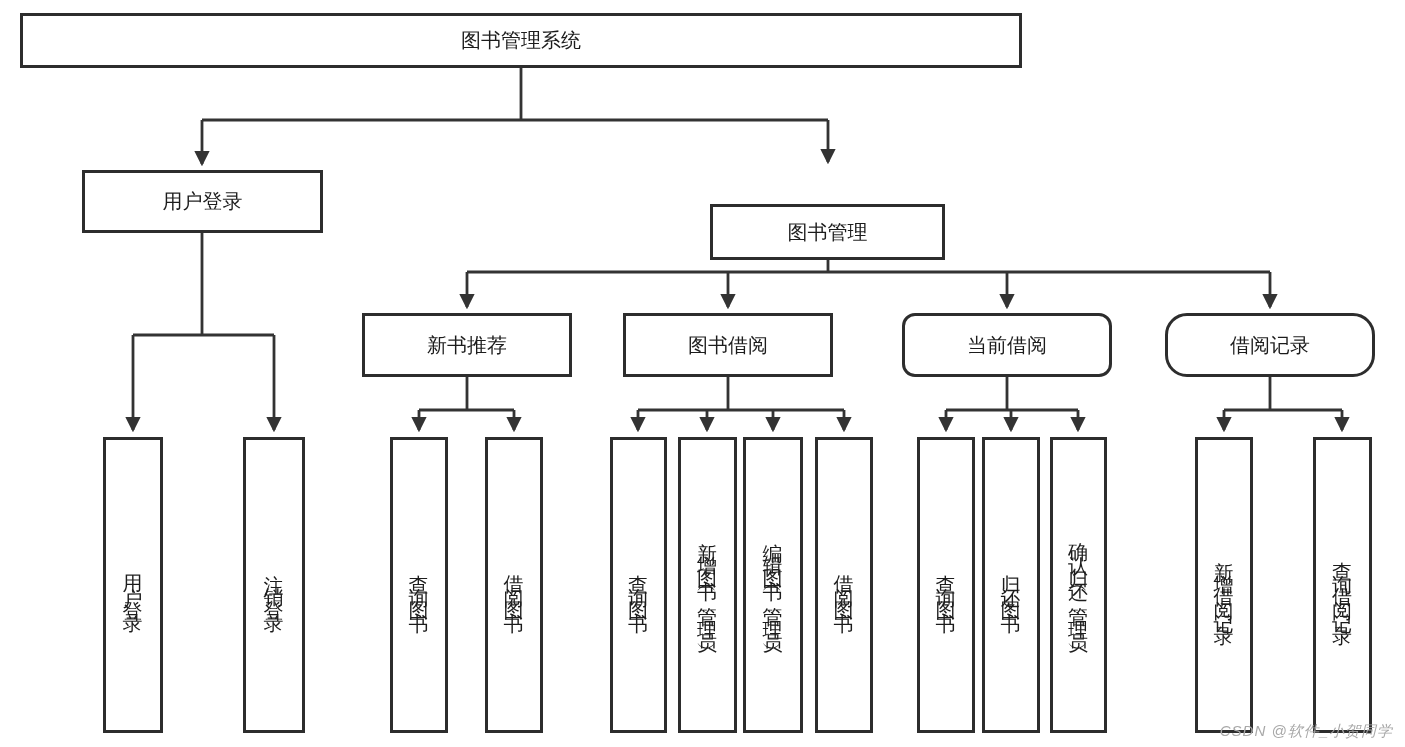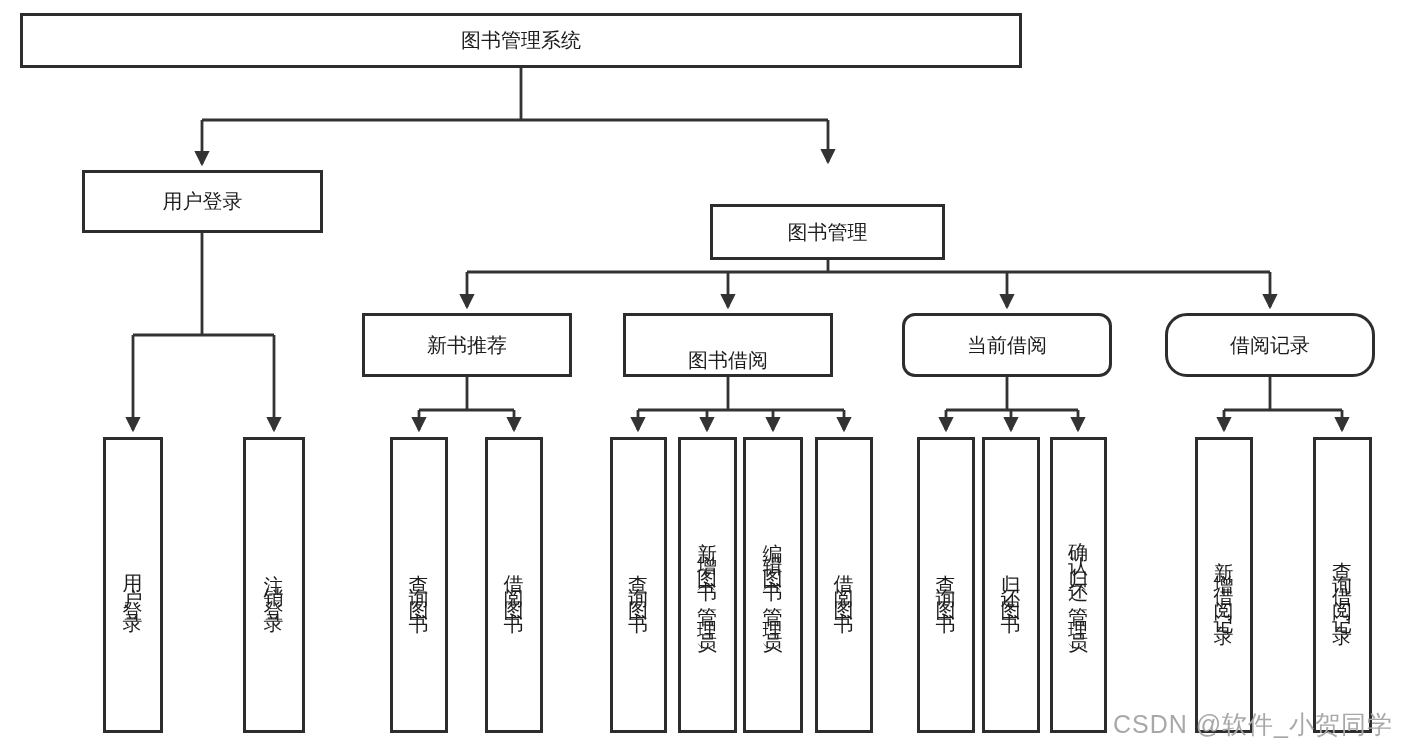--- a/index.html
+++ b/index.html
@@ -32,24 +32,25 @@
     writing-mode: vertical-rl;
     text-orientation: mixed;
     letter-spacing: 13px;
     line-height: 1;
     white-space: nowrap;
   }
   .watermark {
     position: absolute;
     right: 12px;
     bottom: 6px;
-    font-size: 25px;
+    font-size: 15px;
     color: #a8a8a8;
     z-index: 5;
     letter-spacing: 1px;
+    font-style: italic;
   }
 </style>
 </head>
 <body>
 
 <div class="canvas">
 
   <svg class="connectors" width="1405" height="747" viewBox="0 0 1405 747">
     <defs>
       <marker id="arrow" viewBox="0 0 10 10" refX="8.5" refY="5" markerWidth="5.5" markerHeight="5.5" orient="auto">
@@ -95,21 +96,21 @@
   <div class="node" style="left:82px; top:170px; width:241px; height:63px;">
     <span>用户登录</span>
   </div>
   <div class="node" style="left:710px; top:168px; width:235px; height:56px;margin-top:36px;">
     <span>图书管理</span>
   </div>
 
   <div class="node" style="left:362px; top:313px; width:210px; height:64px;">
     <span>新书推荐</span>
   </div>
-  <div class="node" style="left:623px; top:313px; width:210px; height:64px;align-items:flex-end;">
+  <div class="node" style="left:623px; top:313px; width:210px; height:64px;">
     <span>图书借阅</span>
   </div>
   <div class="node" style="left:902px; top:313px; width:210px; height:64px;border-radius:13px;">
     <span>当前借阅</span>
   </div>
   <div class="node" style="left:1165px; top:313px; width:210px; height:64px;border-radius:22px;">
     <span>借阅记录</span>
   </div>
 
   <div class="node" style="left:103px; top:437px; width:60px; height:296px;">

